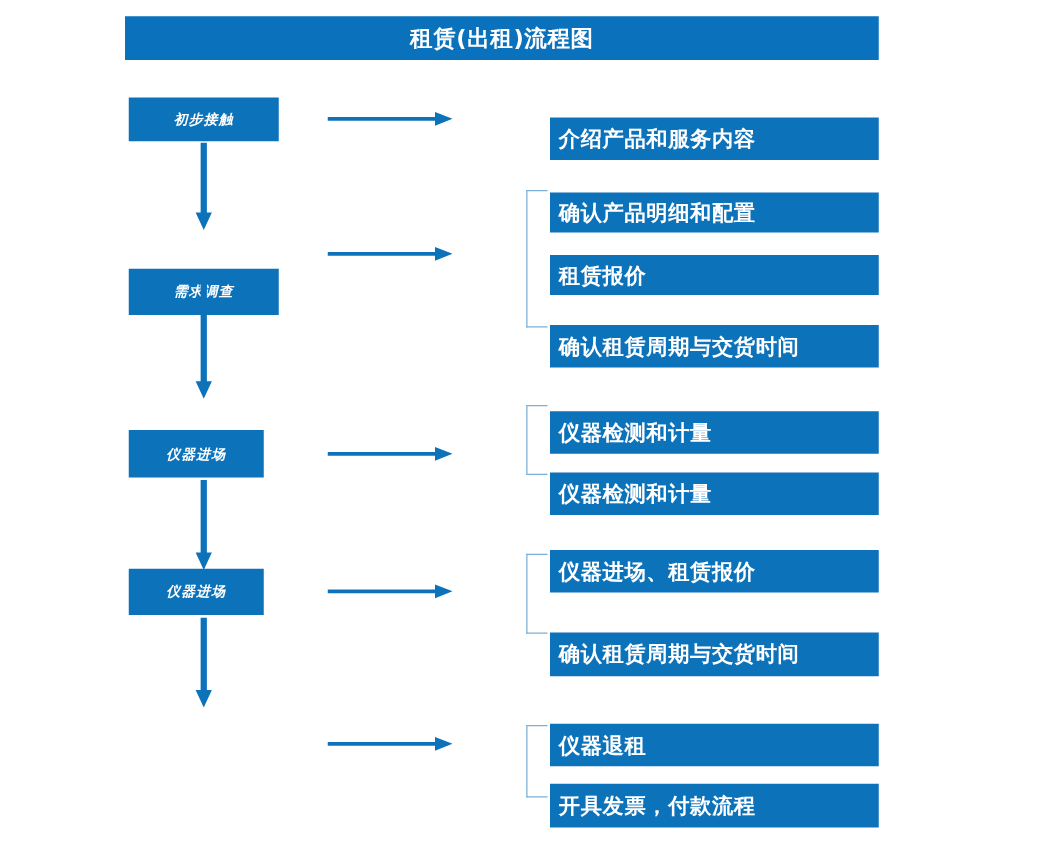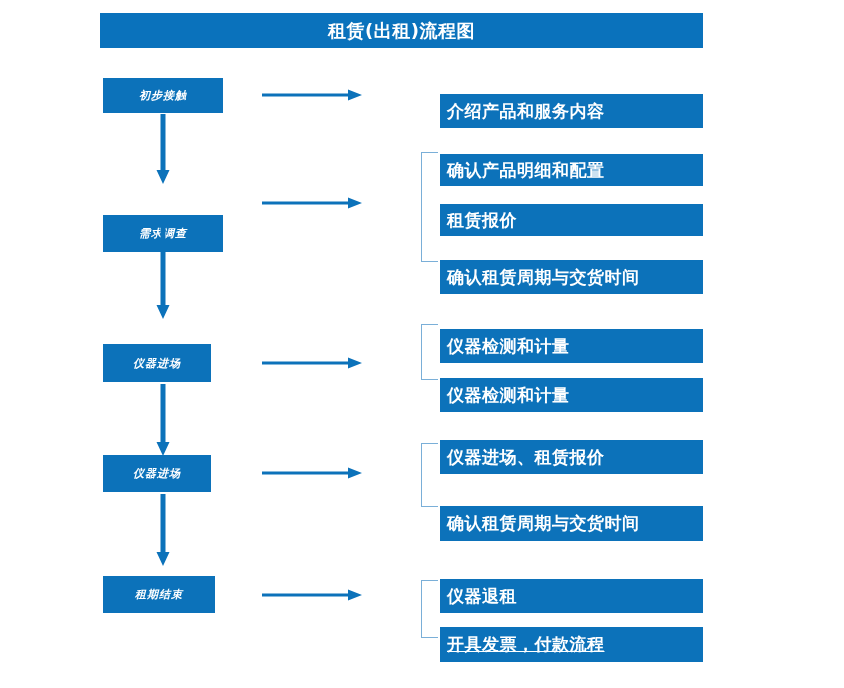--- a/index.html
+++ b/index.html
@@ -162,27 +162,26 @@
   <div class="box detail-box" style="left:440px; top:424px; width:263px; height:34px;">仪器进场、租赁报价</div>
 
   <div class="box detail-box" style="left:440px; top:490px; width:263px; height:35px;">确认租赁周期与交货时间</div>
 
   <div class="v-arrow" style="left:156px; top:494px; height:72px;">
     <svg width="14" height="72" viewBox="0 0 14 72">
       <path d="M4.5 0 H9.5 V58 H13.5 L7 72 L0.5 58 H4.5 Z" fill="#0C72BA"></path>
     </svg>
   </div>
 
-  <div class="box stage-box" style="left:103px; top:576px; width:112px; height:37px;">租期结束</div>
 
   <div class="h-arrow" style="left:262px; top:588px; width:100px;">
     <svg width="100" height="14" viewBox="0 0 100 14">
       <path d="M0 5.5 H86 V1.5 L100 7 L86 12.5 V8.5 H0 Z" fill="#0C72BA"></path>
     </svg>
   </div>
 
   <div class="bracket" style="left:421px; top:580px; width:17px; height:58px;"></div>
 
   <div class="box detail-box" style="left:440px; top:563px; width:263px; height:34px;">仪器退租</div>
 
-  <div class="box detail-box" style="left:440px; top:611px; width:263px; height:35px;text-decoration:underline;">开具发票，付款流程</div>
+  <div class="box detail-box" style="left:440px; top:611px; width:263px; height:35px;">开具发票，付款流程</div>
 
 </div>
 
 </body></html>

